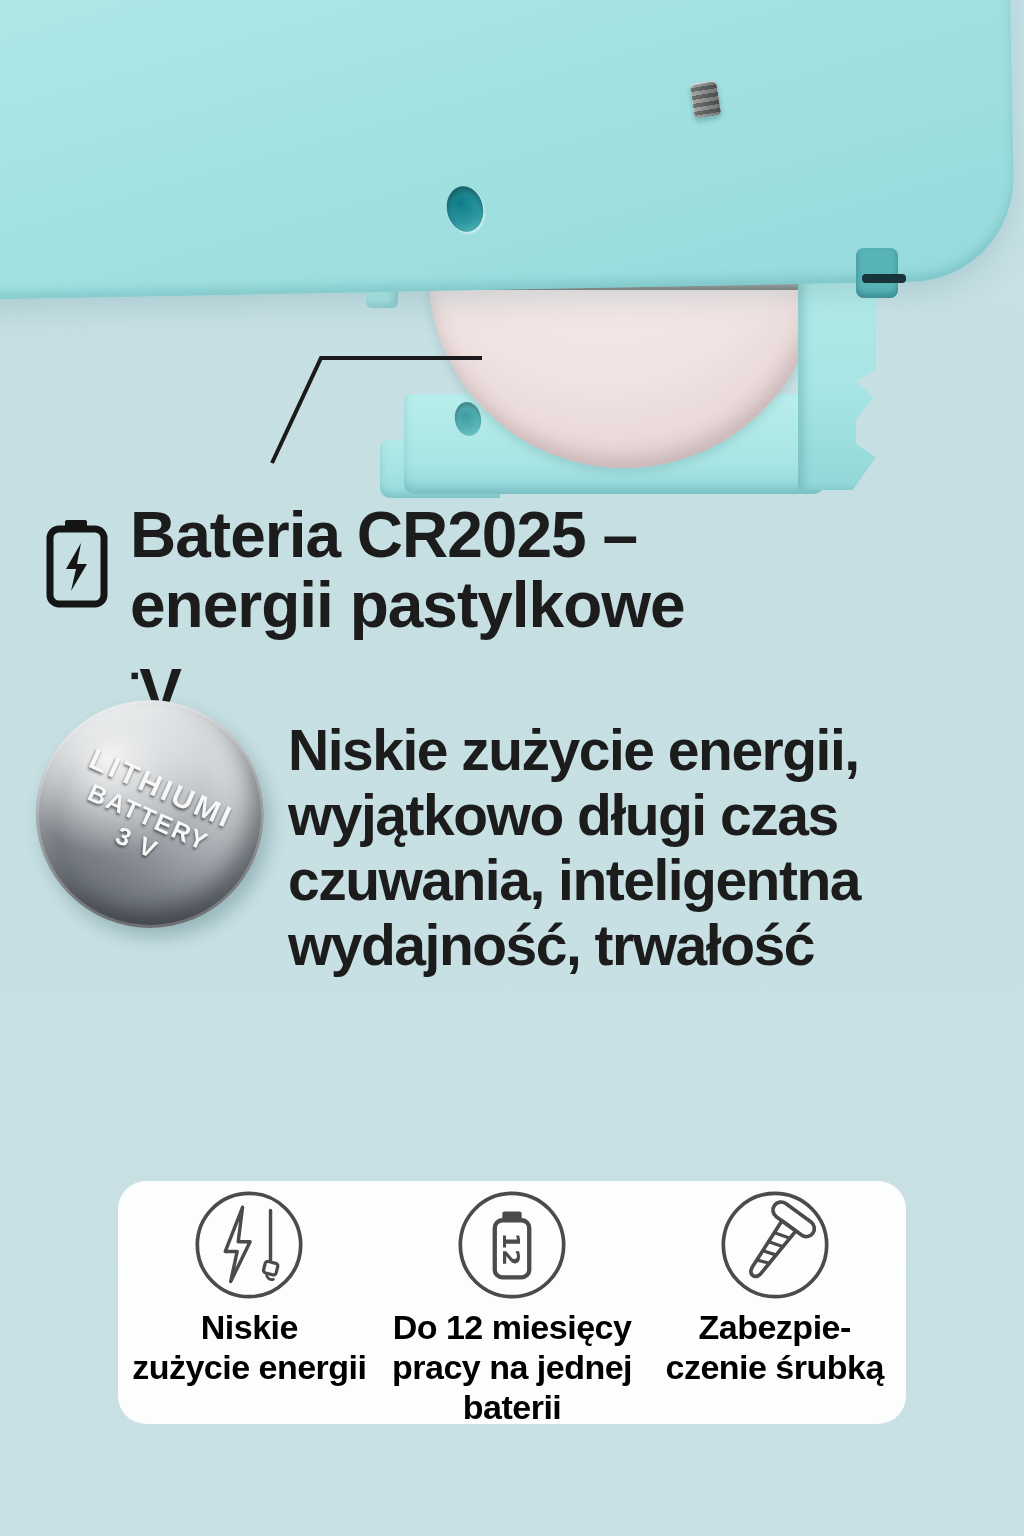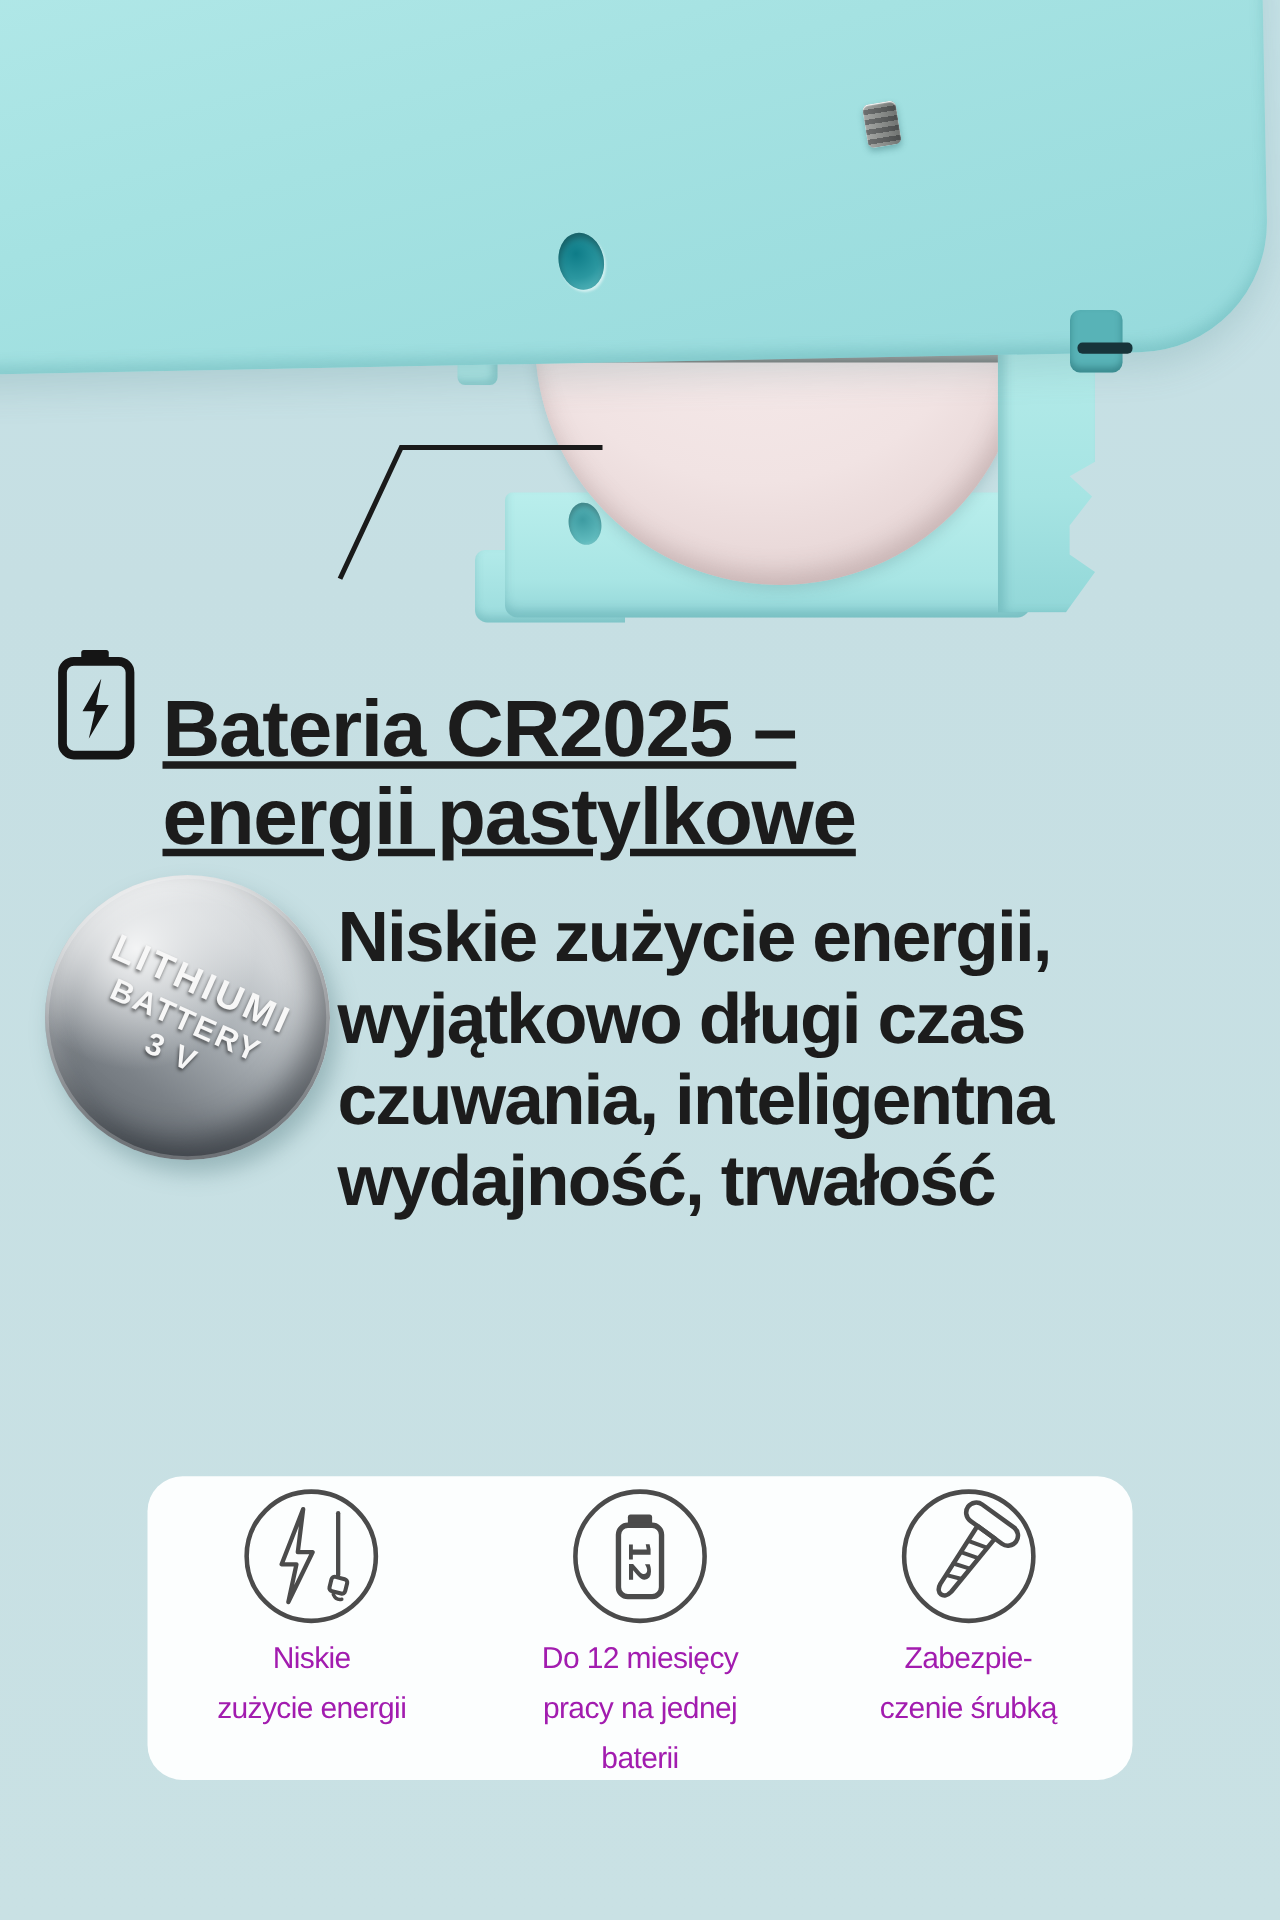--- a/index.html
+++ b/index.html
@@ -89,24 +89,23 @@
     position:absolute;left:798px;top:258px;width:78px;height:232px;
     background:linear-gradient(180deg,#b6ecea 0%,#a6e4e3 60%,#92d7d8 100%);
     clip-path:polygon(0 0,64% 0,64% 7%,100% 7%,100% 48%,74% 53%,97% 60%,74% 70%,74% 80%,100% 86%,70% 100%,0 100%);
     box-shadow:inset 6px 0 8px rgba(60,140,145,.3);
     z-index:4;
   }
   .callout-svg{position:absolute;left:0;top:0;z-index:10;}
   
   .heading-icon{position:absolute;left:44px;top:518px;z-index:20;}
   .page-title{
-    position:absolute;left:130px;top:548px;z-index:20;
+    position:absolute;left:130px;top:500px;z-index:20;
     font-size:64px;line-height:70px;font-weight:bold;letter-spacing:-1px;
     white-space:pre-line;
-    text-decoration:underline;
   }
   .sup-box{font-size:26px;vertical-align:30px;letter-spacing:0;}
   
   .coin-battery{
     position:absolute;left:36px;top:700px;width:228px;height:228px;
     border-radius:50%;z-index:20;
     background:
       radial-gradient(circle at 32% 26%,rgba(255,255,255,.85) 0%,rgba(255,255,255,0) 42%),
       linear-gradient(215deg,#eff1f2 0%,#cfd3d6 28%,#a4aaaf 50%,#7b8187 70%,#585e64 95%);
     box-shadow:
@@ -119,21 +118,21 @@
   .coin-text{
     transform:rotate(24deg);text-align:center;color:#f7f7f7;
     text-shadow:0 2px 3px rgba(0,0,0,.55);
     font-weight:bold;line-height:1.12;
   }
   .coin-line1{font-size:30px;letter-spacing:3px;}
   .coin-line2{font-size:25px;letter-spacing:2px;}
   .coin-line3{font-size:25px;letter-spacing:2px;}
   
   .lead-text{
-    position:absolute;left:270px;top:718px;width:730px;z-index:20;
+    position:absolute;left:288px;top:718px;width:730px;z-index:20;
     font-size:57px;line-height:65px;font-weight:bold;letter-spacing:-1.5px;
     white-space:pre-line;
   }
   .note-text{
     position:absolute;left:271px;top:998px;width:720px;z-index:20;
     font-size:36px;line-height:45px;font-weight:bold;letter-spacing:-0.5px;
     white-space:pre-line;
   }
   
   .features-card{
@@ -141,22 +140,22 @@
     background:#fcfefe;border-radius:28px;z-index:20;
     display:flex;align-items:flex-start;justify-content:space-between;
     padding:0;box-sizing:border-box;
   }
   .feature{
     flex:1 1 0;display:flex;flex-direction:column;align-items:center;
     padding-top:8px;
   }
   .feature-label{
     margin-top:6px;text-align:center;
-    font-size:24px;line-height:40px;font-weight:normal;letter-spacing:-0.5px;
-    white-space:pre-line;color:#a21caf;
+    font-size:34px;line-height:40px;font-weight:bold;letter-spacing:-0.5px;
+    white-space:pre-line;color:#000000;
   }
   .icon-circle{display:block;}
 </style>
 </head>
 <body>
 
 <div class="page">
 
   <div class="photo">
     <div class="tray-left"></div>

